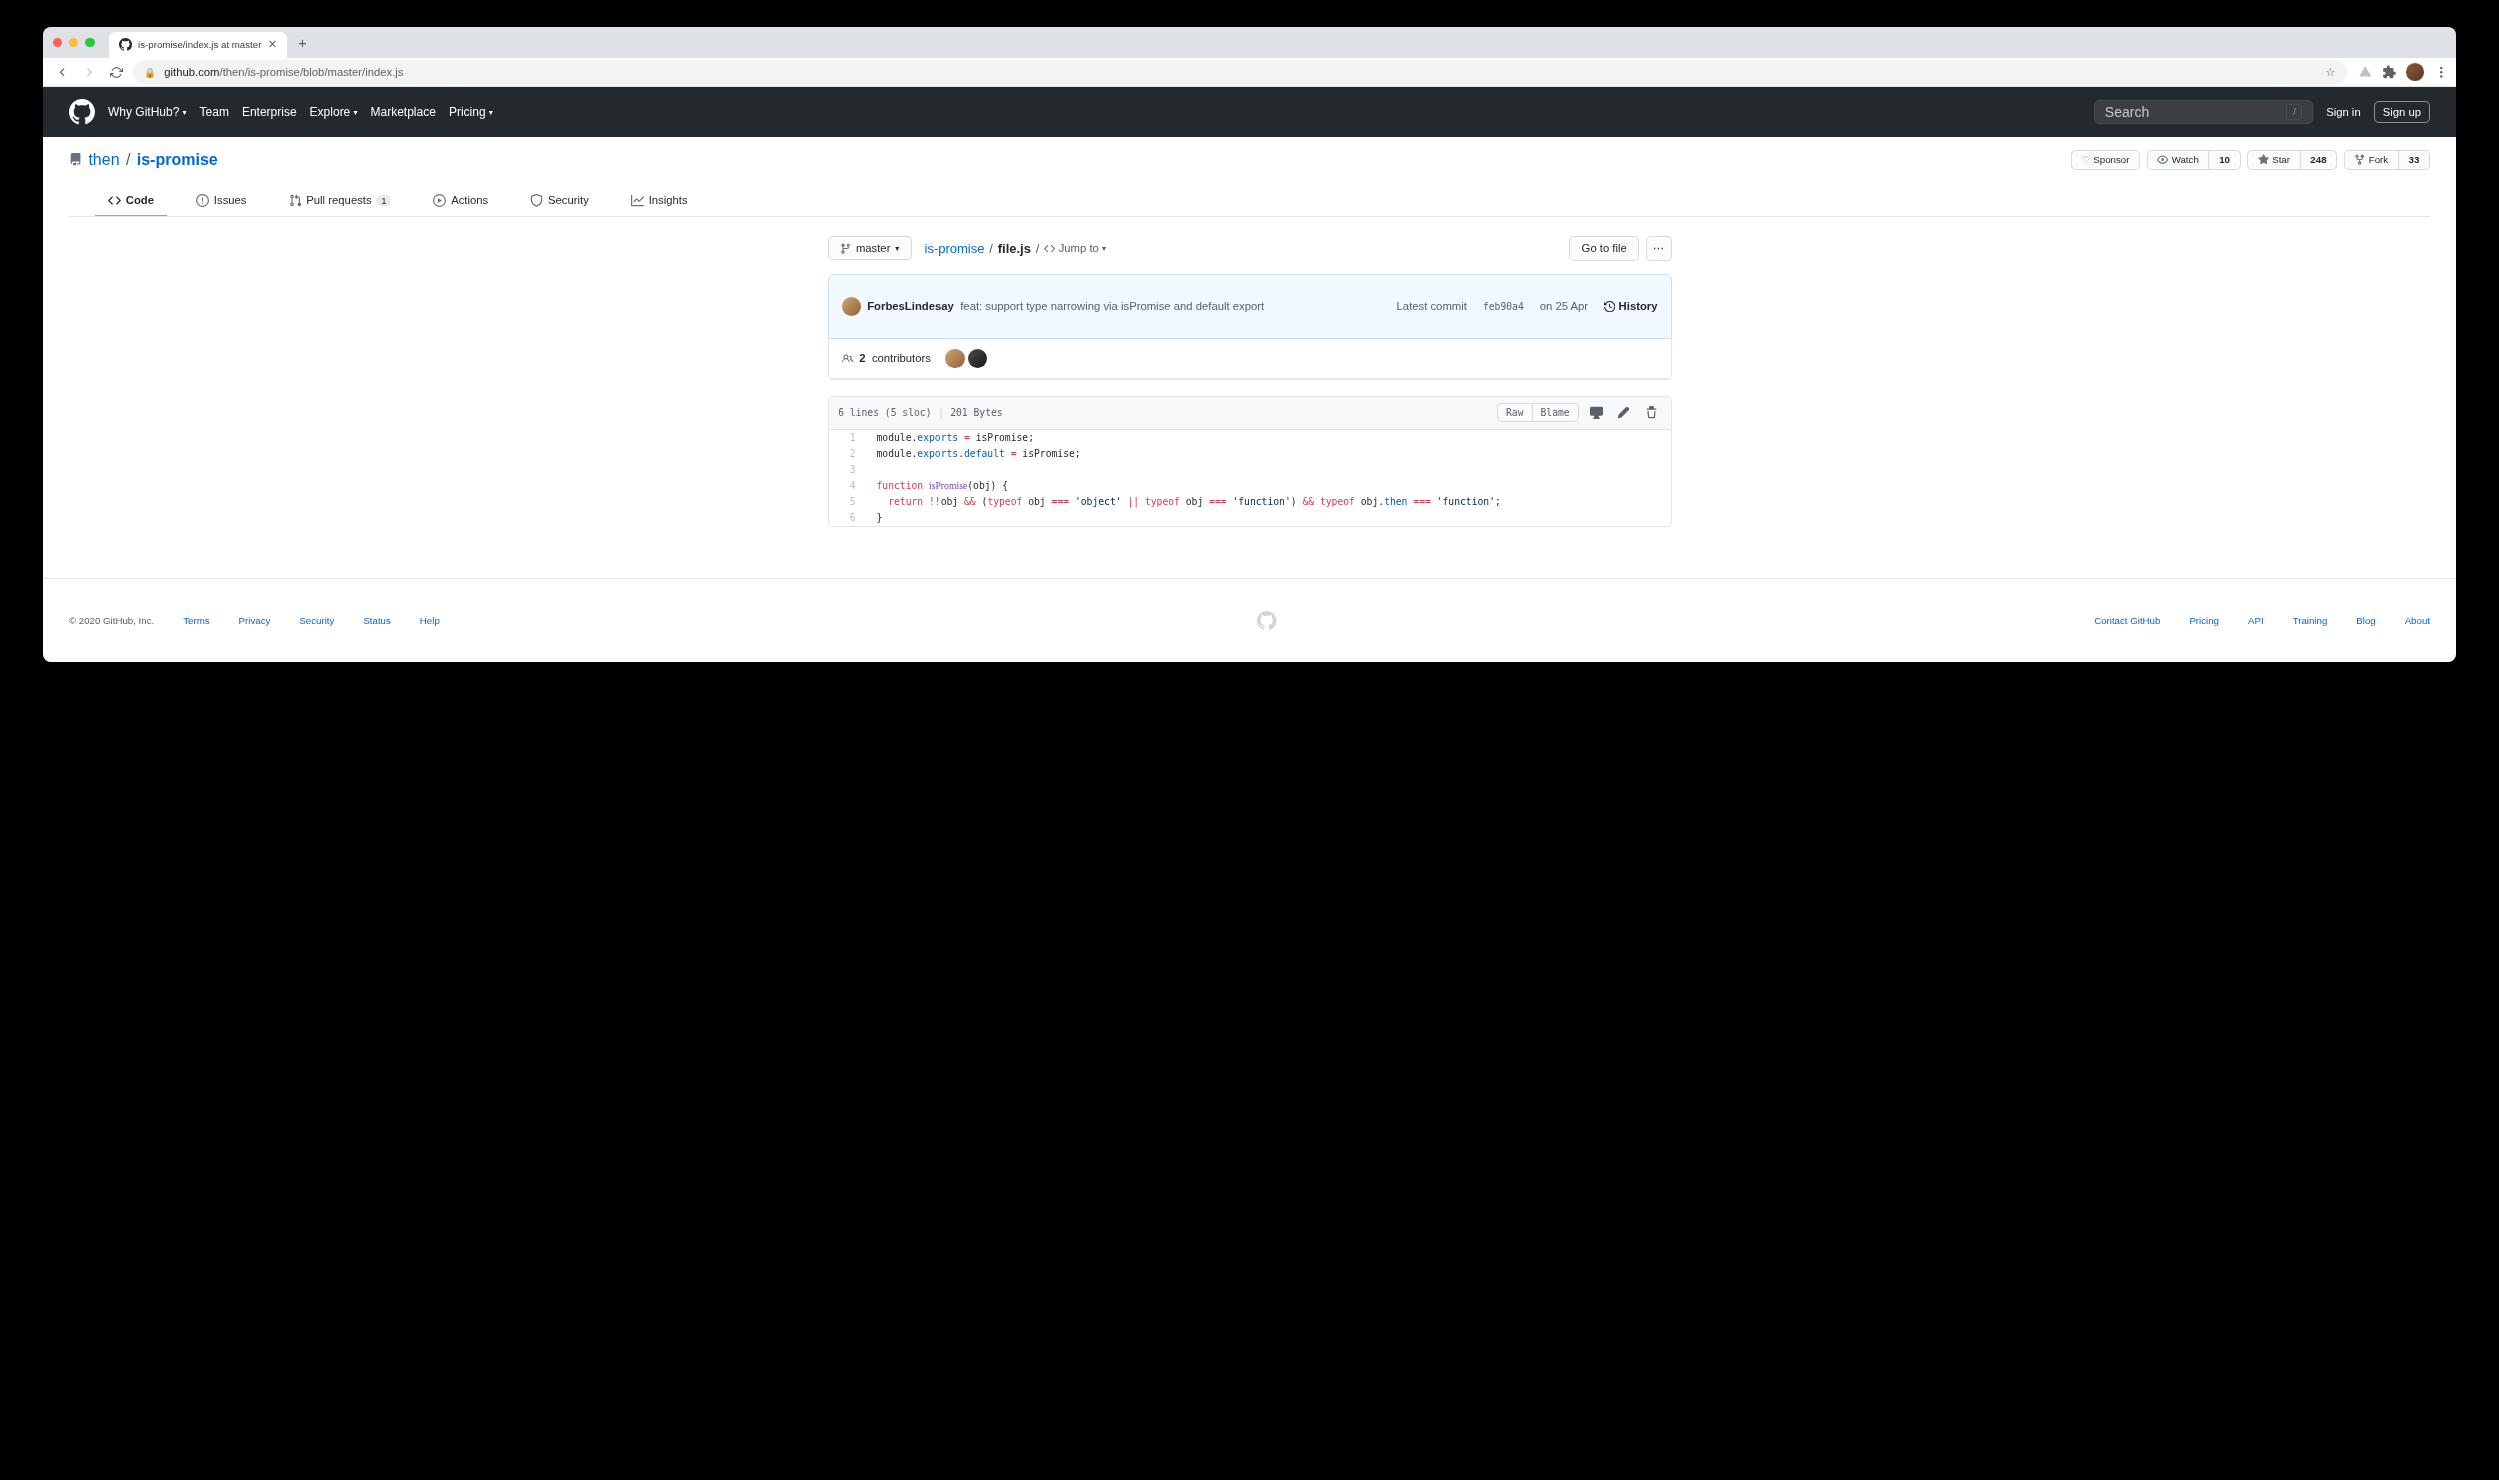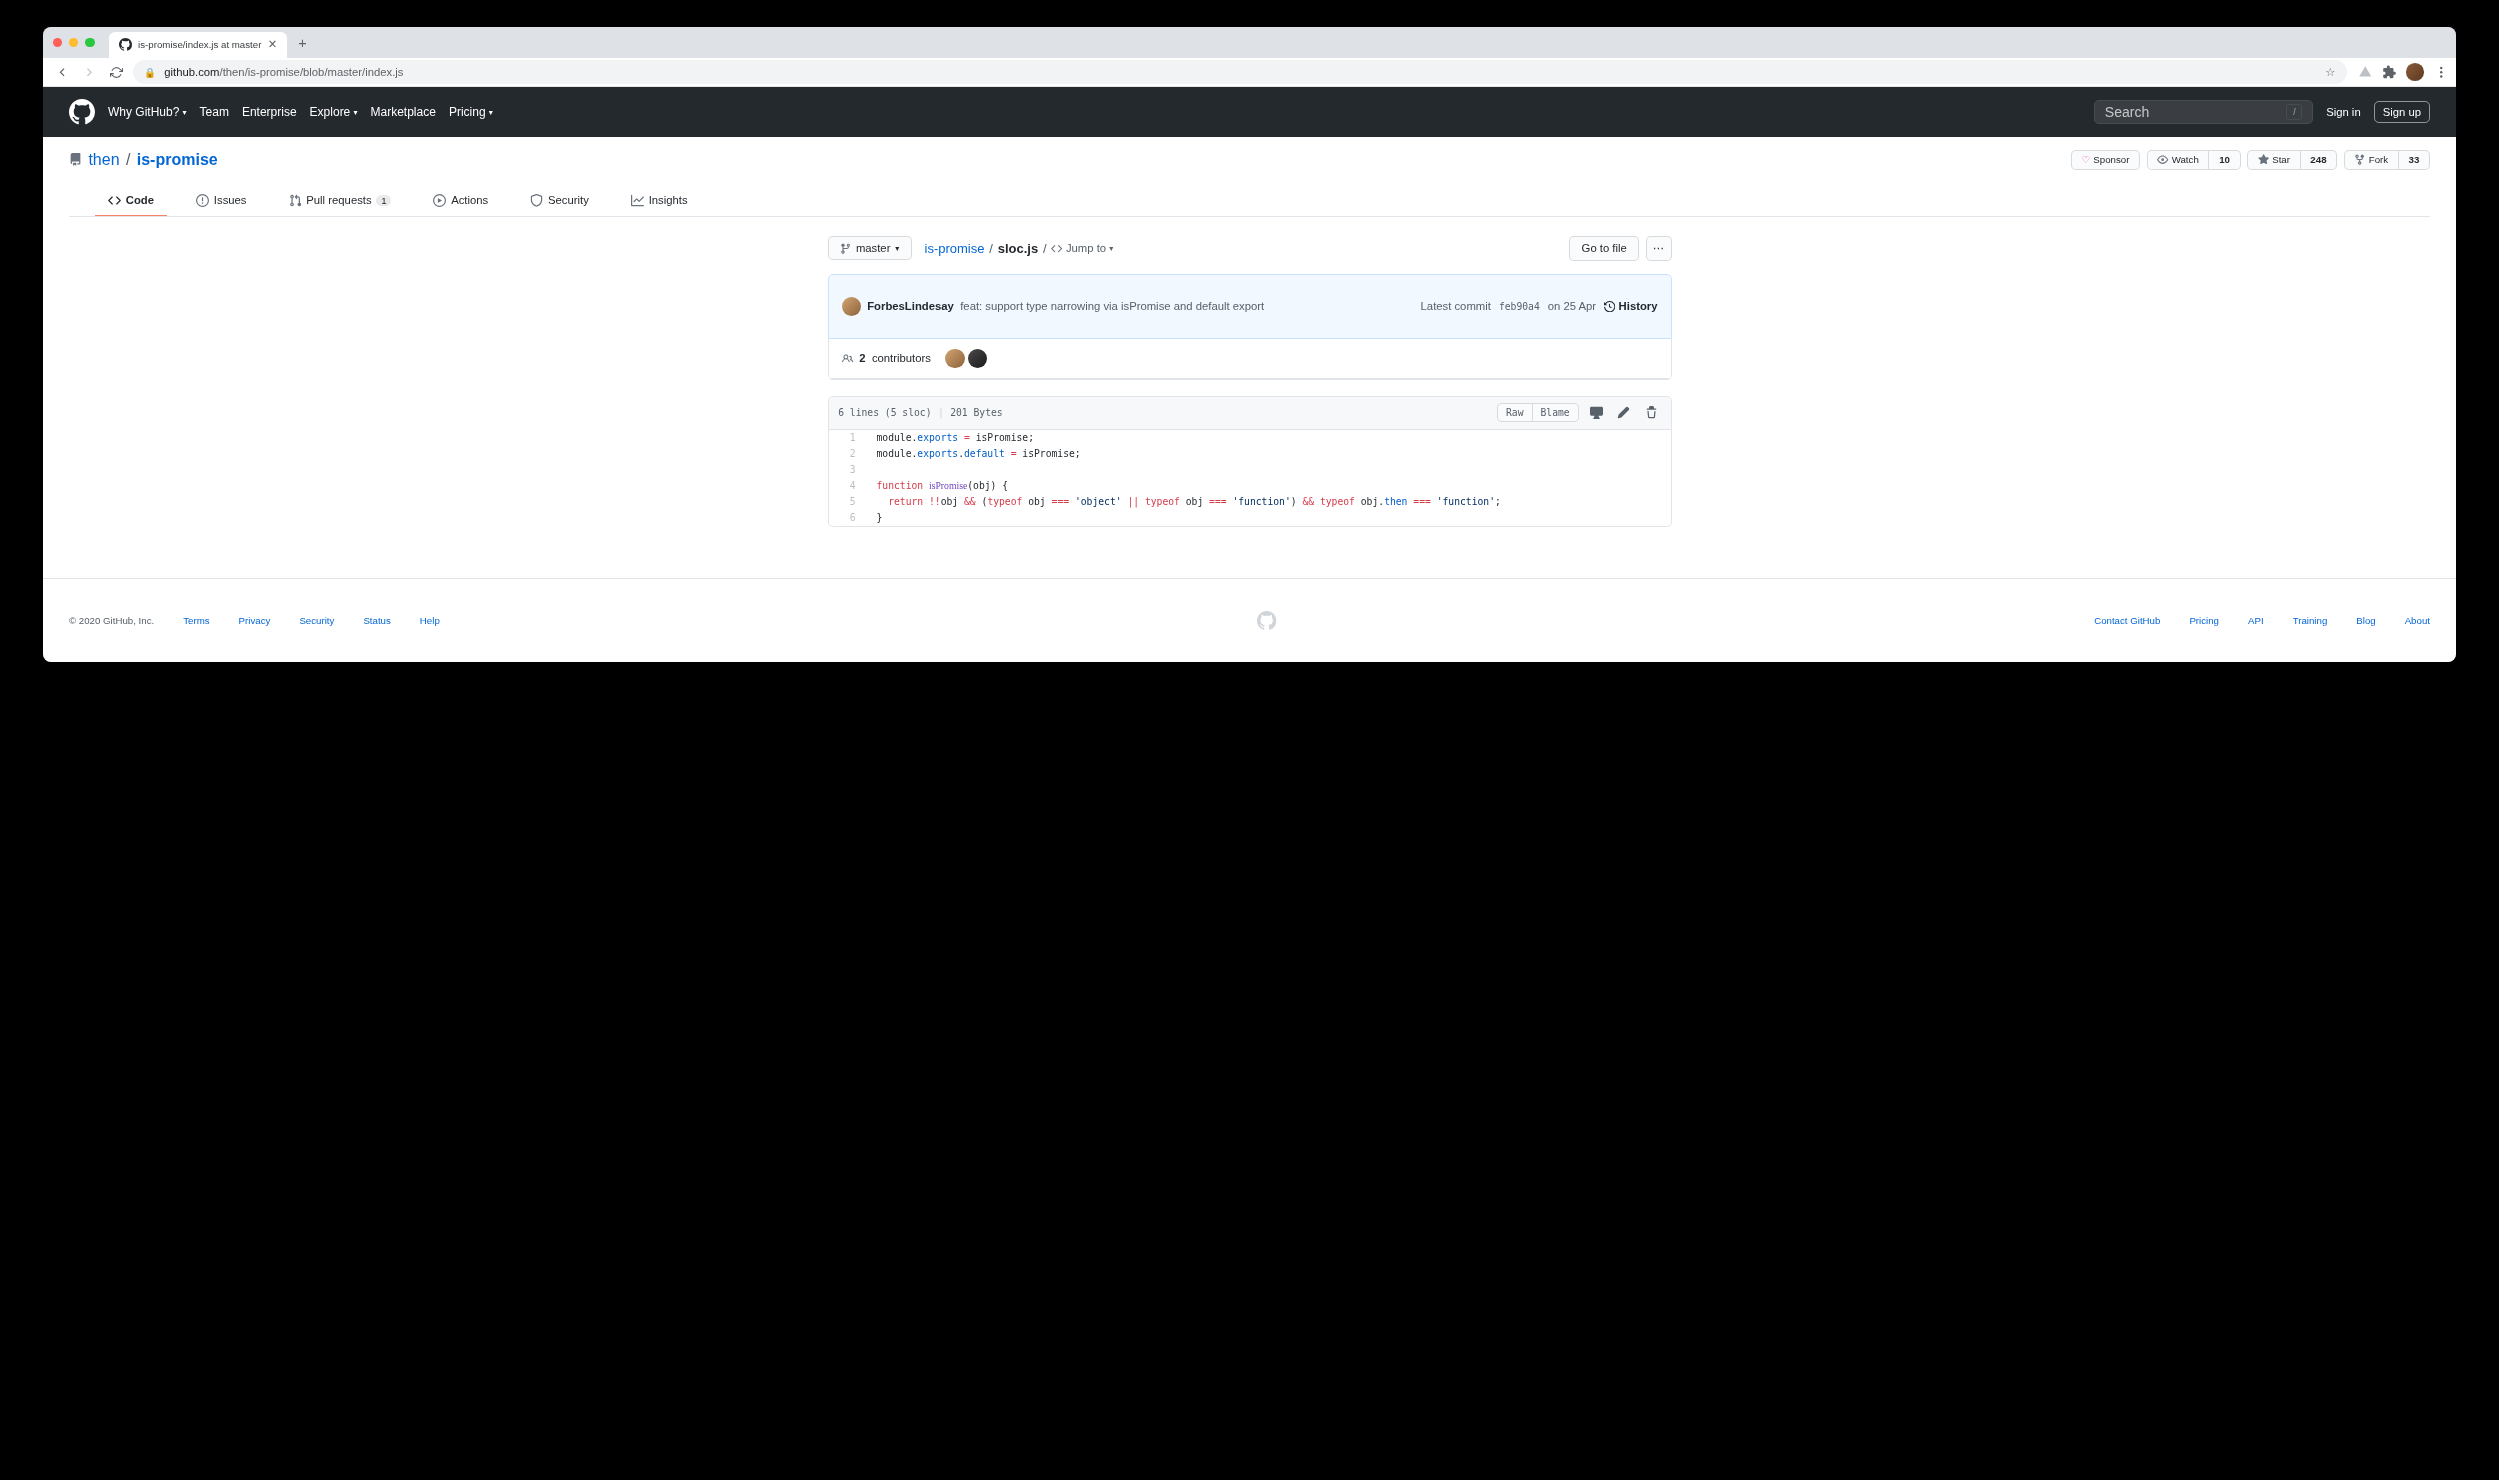--- a/index.html
+++ b/index.html
@@ -83,21 +83,21 @@
 .jump-to { color: #586069; font-size: 11.3px; cursor: pointer; display: flex; align-items: center; gap:3.2px; }
 .file-nav-right { display: flex; gap: 6.4px; }
 .btn-outline { background: #fafbfc; border: 0.8px solid rgba(27,31,35,0.15); border-radius: 4.8px; padding: 4.8px 11.3px; font-size: 11.3px; font-weight: 500; cursor: pointer; }
 .kebab { width: 26px; display: flex; align-items: center; justify-content: center; }
 
 
 .commit-box { border: 0.8px solid #c8e1ff; border-radius: 4.8px 4.8px 0 0; background: #f1f8ff; padding: 22px 13px; display: flex; align-items: center; gap: 6.4px; }
 .commit-avatar { width: 19.3px; height: 19.3px; border-radius: 50%; background: linear-gradient(135deg,#d4a574,#8b6239); }
 .commit-author { font-weight: 600; color: #24292e; cursor: pointer; }
 .commit-msg { color: #586069; cursor: pointer; }
-.commit-right { margin-left: auto; display: flex; align-items: center; gap: 8px; font-size: 11.3px; color: #586069; }
+.commit-right { margin-left: auto; display: flex; align-items: center; gap: 16px; font-size: 11.3px; color: #586069; }
 .commit-sha { font-family: SFMono-Regular,Consolas,monospace; font-size: 9.7px; color: #586069; }
 .history-link { font-weight: 600; color: #24292e; display: flex; align-items: center; gap: 3.2px; cursor: pointer; }
 
 .contrib-box { border: 0.8px solid #e1e4e8; border-top: none; padding: 9.7px 13px; display: flex; align-items: center; gap: 6.4px; font-size: 11.3px; }
 .contrib-box strong { font-weight: 600; }
 .contrib-avatars { display: flex; gap: 3.2px; }
 .contrib-av { width: 19.3px; height: 19.3px; border-radius: 50%; }
 .contrib-av:nth-child(1){background:linear-gradient(135deg,#d4a574,#8b6239)}
 .contrib-av:nth-child(2){background:linear-gradient(135deg,#4a4a4a,#1a1a1a)}
 
@@ -317,21 +317,21 @@
           <div class="branch-btn">
             <svg width="11.3" height="11.3" viewBox="0 0 16 16" fill="#6a737d">
                 <path d="M11.75 2.5a.75.75 0 100 1.5.75.75 0 000-1.5zm-2.25.75a2.25 2.25 0 113 2.122V6A2.5 2.5 0 0110 8.5H6a1 1 0 00-1 1v1.128a2.251 2.251 0 11-1.5 0V5.372a2.25 2.25 0 111.5 0v1.836A2.492 2.492 0 016 7h4a1 1 0 001-1v-.628A2.25 2.25 0 019.5 3.25zM4.25 12a.75.75 0 100 1.5.75.75 0 000-1.5zM3.5 3.25a.75.75 0 111.5 0 .75.75 0 01-1.5 0z"></path>
               </svg>
             <span>master</span>
               <span class="caret">▾</span>
           </div>
           <div class="breadcrumb">
             <a>is-promise</a>
             <span class="sep">/</span>
-            <strong>sloc.js</strong>
+            <strong>file.js</strong>
             <span class="sep">/</span>
             <span class="jump-to">
                 <svg width="11.3" height="11.3" viewBox="0 0 16 16" fill="#6a737d">
                   <path d="M4.72 3.22a.75.75 0 011.06 1.06L2.06 8l3.72 3.72a.75.75 0 11-1.06 1.06L.47 8.53a.75.75 0 010-1.06l4.25-4.25zm6.56 0a.75.75 0 10-1.06 1.06L13.94 8l-3.72 3.72a.75.75 0 101.06 1.06l4.25-4.25a.75.75 0 000-1.06l-4.25-4.25z"></path>
                 </svg>
                 <span>Jump to</span> 
                 <span class="caret">▾</span>
               </span>
           </div>
         </div>

